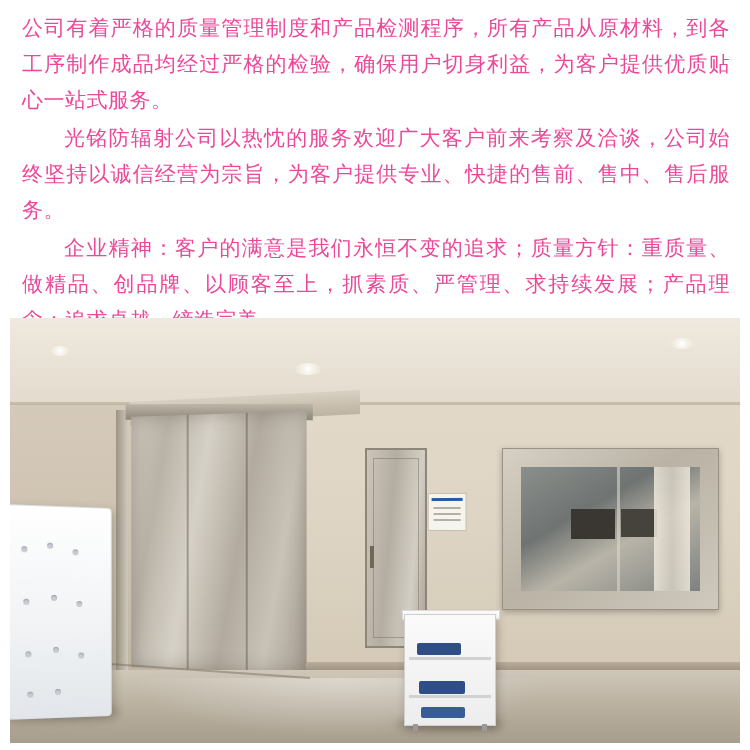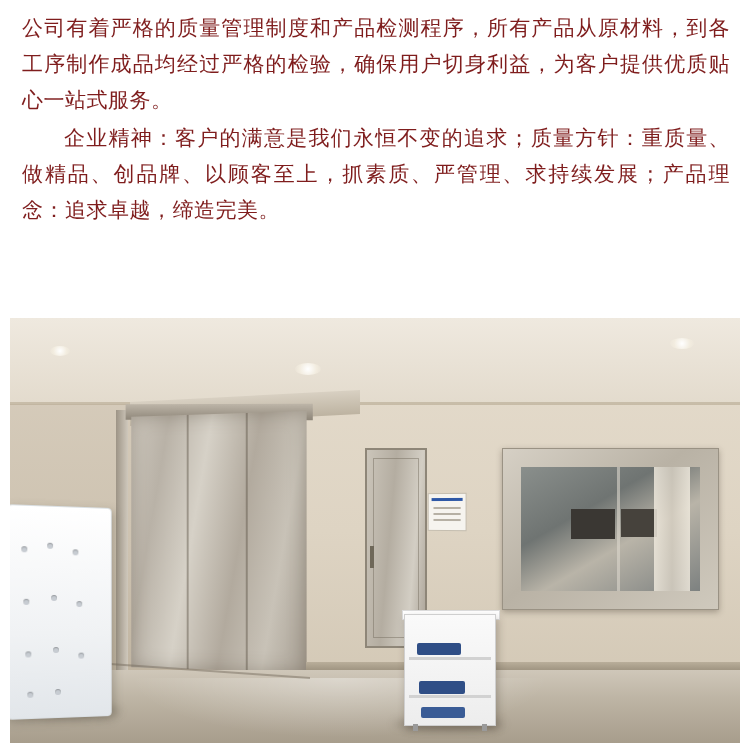--- a/index.html
+++ b/index.html
@@ -19,21 +19,21 @@
     height: 750px;
     background: #ffffff;
   }
   .text-block {
     padding: 10px 20px 0 22px;
     box-sizing: border-box;
   }
   .para {
     font-size: 21px;
     line-height: 36px;
-    color: #7f1d1d;
+    color: #ec4899;
     letter-spacing: 0.5px;
     text-align: justify;
     margin: 0 0 2px 0;
     font-weight: 500;
   }
   .indent {
     text-indent: 42px;
   }
   .photo {
     position: absolute;
@@ -212,20 +212,21 @@
   .sh-cab { left: 384px; top: 400px; width: 110px; height: 12px; border-radius: 50%; }
   .sh-panel { left: 0px; top: 386px; width: 110px; height: 14px; border-radius: 50%; }
 </style>
 </head>
 <body>
 
 <div class="page">
 
   <div class="text-block">
     <p class="para">公司有着严格的质量管理制度和产品检测程序，所有产品从原材料，到各工序制作成品均经过严格的检验，确保用户切身利益，为客户提供优质贴心一站式服务。</p>
+    <p class="para indent">光铭防辐射公司以热忱的服务欢迎广大客户前来考察及洽谈，公司始终坚持以诚信经营为宗旨，为客户提供专业、快捷的售前、售中、售后服务。</p>
     <p class="para indent">企业精神：客户的满意是我们永恒不变的追求；质量方针：重质量、做精品、创品牌、以顾客至上，抓素质、严管理、求持续发展；产品理念：追求卓越，缔造完美。</p>
   </div>
 
   <div class="photo">
 
     <div class="wall-left"></div>
     <div class="wall-main"></div>
     <div class="ceiling"></div>
     <div class="ceiling-edge"></div>
     <div class="ceiling-beam"></div>

